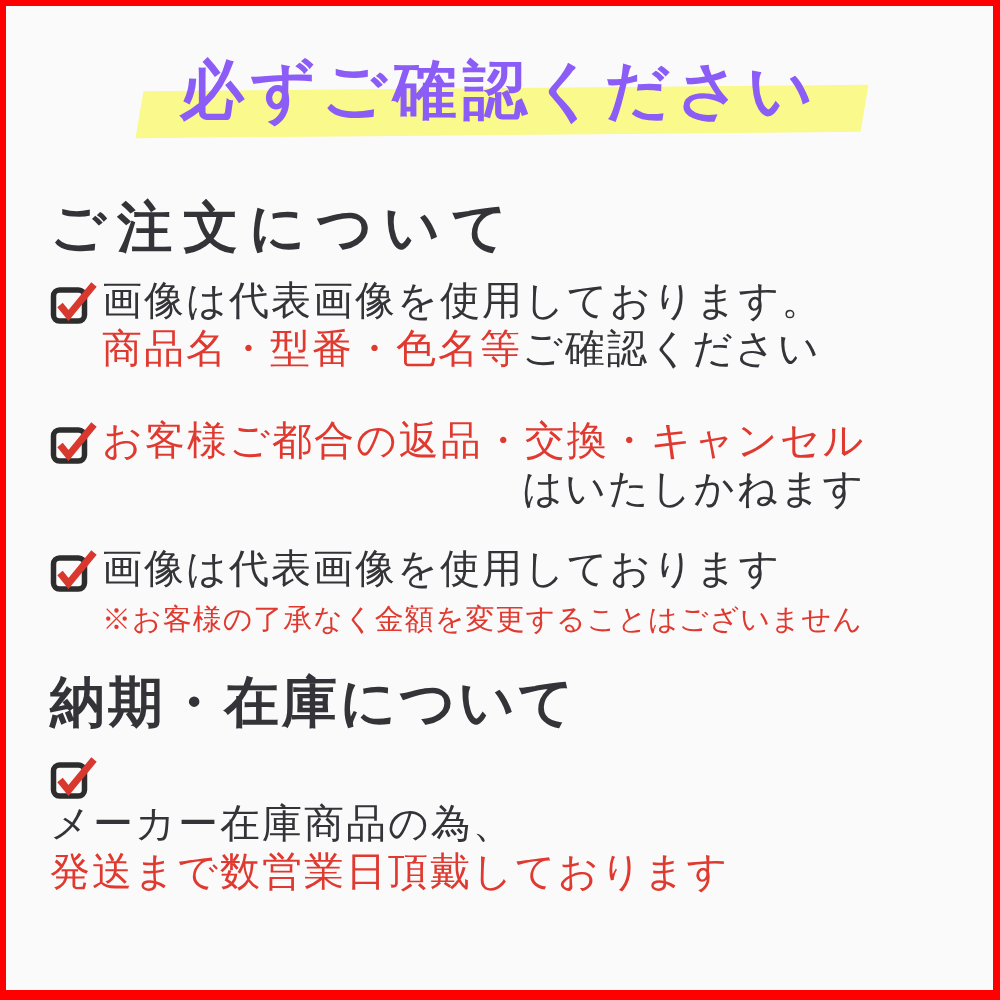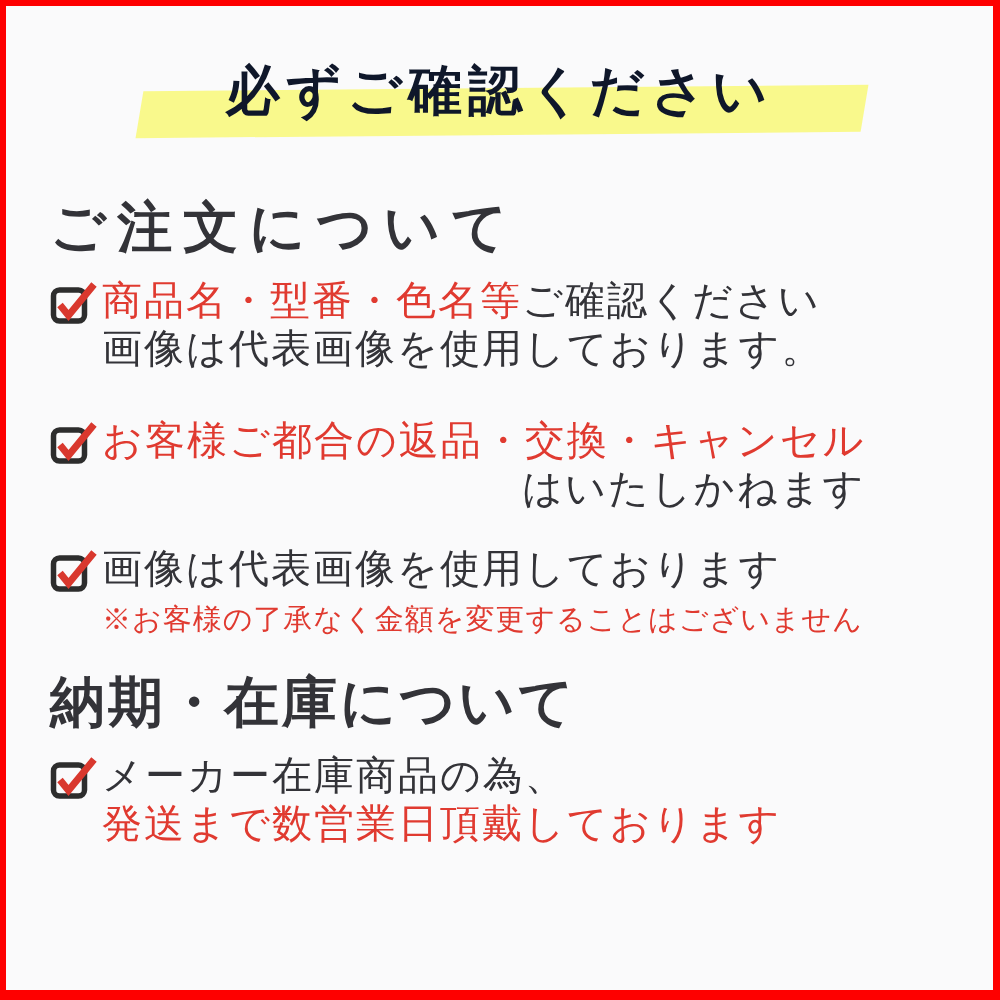--- a/index.html
+++ b/index.html
@@ -20,38 +20,38 @@
   
   .title-block{position:relative;margin-top:32px;height:106px;text-align:center;}
   .highlight{
     position:absolute;left:50%;top:50px;
     width:724px;height:47px;margin-left:-360px;
     background:#f9f98c;
     transform:skewX(-10deg) rotate(-0.5deg);
   }
   .page-title{
     position:relative;margin:0;
-    font-size:54px;font-weight:700;line-height:106px;
-    letter-spacing:6px;color:#0f172a;white-space:nowrap;
+    font-size:64px;font-weight:700;line-height:106px;
+    letter-spacing:6px;color:#8b5cf6;white-space:nowrap;
   }
 
   
   .section-heading{
     margin:0;font-weight:700;color:#333338;
     font-size:55px;line-height:1.22;white-space:nowrap;
   }
   .heading-orders{margin-top:50px;letter-spacing:11px;}
   .heading-stock{margin-top:32px;letter-spacing:3px;}
 
   
   .item{display:flex;align-items:flex-start;}
   .mt1{margin-top:16px;}
   .mt2{margin-top:44px;text-align:right;}
   .mt3{margin-top:32px;}
-  .mt4{margin-top:16px;}
+  .mt4{margin-top:16px;flex-direction:column;}
   .mt5{margin-top:26px;}
   .checkbox{flex:0 0 auto;width:47px;height:47px;margin-right:5px;margin-top:1px;}
   .lines{font-size:40px;line-height:1.2;letter-spacing:2px;}
   .line{white-space:nowrap;}
   .dark{color:#333338;}
   .red{color:#e03a30;}
   .note{
     font-size:29px;letter-spacing:1px;line-height:1.25;
     margin-top:8px;color:#e03a30;white-space:nowrap;font-family:Liberation Serif, serif;
   }
@@ -70,24 +70,24 @@
     <section>
       <h2 class="section-heading heading-orders">ご注文について</h2>
 
       <div class="item mt1">
         <svg class="checkbox" viewBox="0 0 47 47">
           <rect x="3.5" y="12" width="31" height="31" rx="6" fill="none" stroke="#2d2d2d" stroke-width="5.5"></rect>
           <path d="M10 27 L18.5 37.5 L44 6.5" fill="none" stroke="#d9382e" stroke-width="7" stroke-linejoin="miter"></path>
         </svg>
         <div class="lines">
           <div class="line">
-            <span class="red">商品名・型番・色名等</span><span class="dark">ご確認ください</span>
+            <span class="dark">画像は代表画像を使用しております。</span>
           </div>
           <div class="line">
-            <span class="dark">画像は代表画像を使用しております。</span>
+            <span class="red">商品名・型番・色名等</span><span class="dark">ご確認ください</span>
           </div>
         </div>
       </div>
 
       <div class="item mt2">
         <svg class="checkbox" viewBox="0 0 47 47">
           <rect x="3.5" y="12" width="31" height="31" rx="6" fill="none" stroke="#2d2d2d" stroke-width="5.5"></rect>
           <path d="M10 27 L18.5 37.5 L44 6.5" fill="none" stroke="#d9382e" stroke-width="7" stroke-linejoin="miter"></path>
         </svg>
         <div class="lines">

